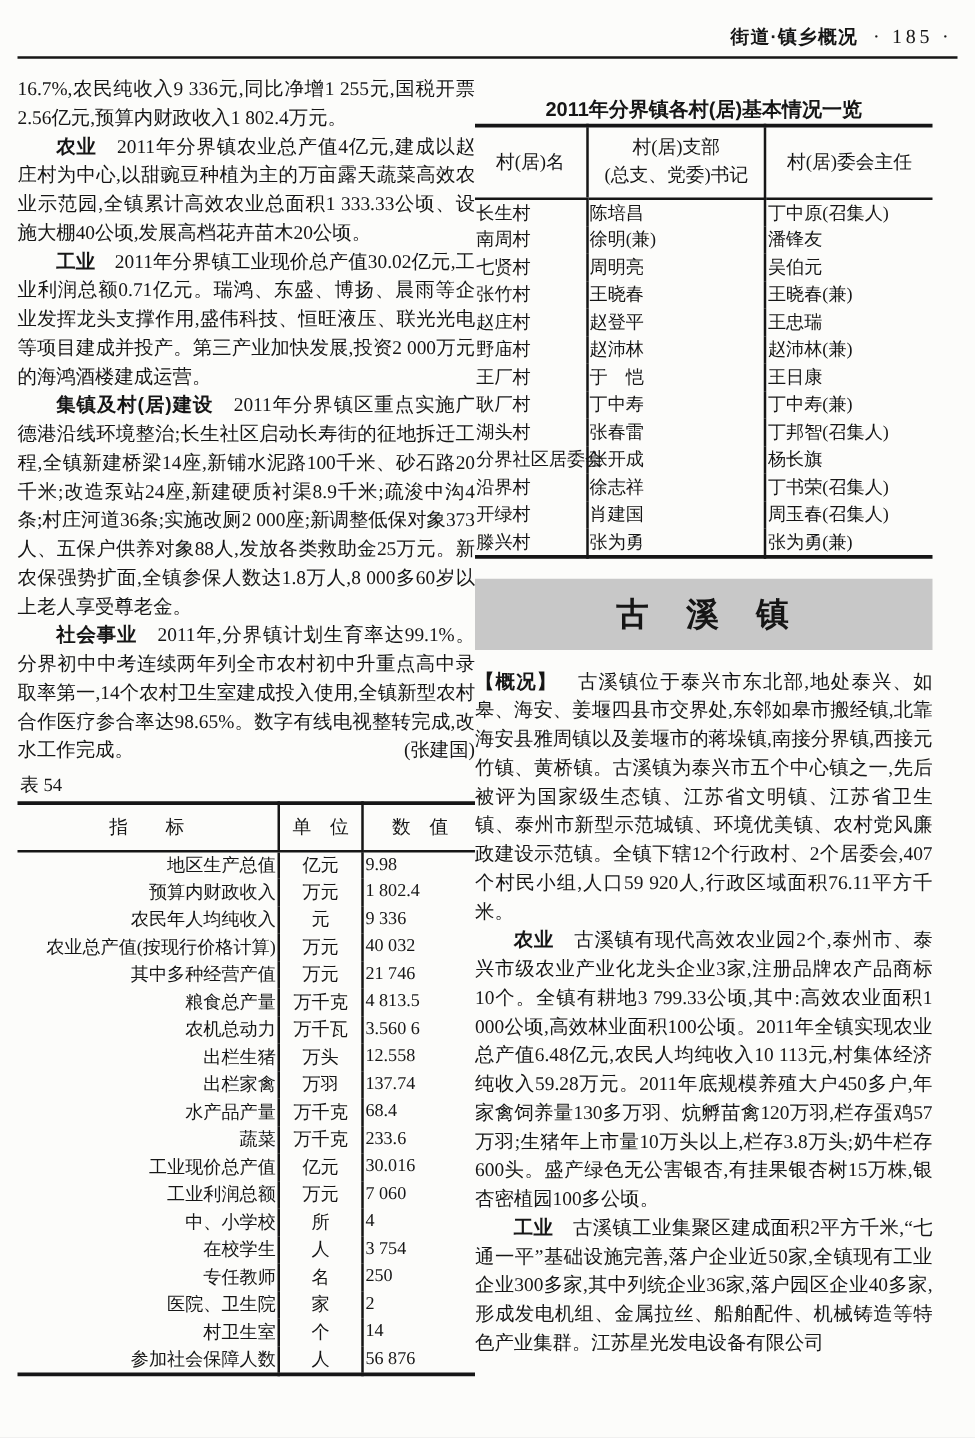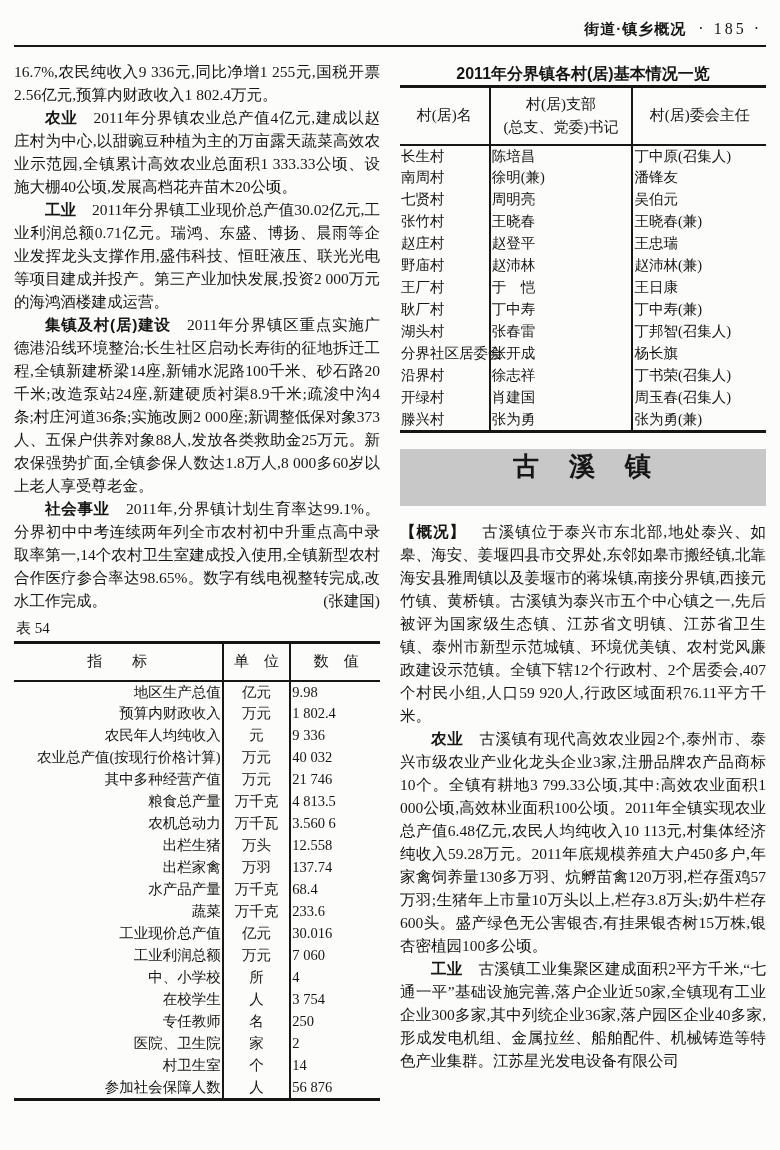--- a/index.html
+++ b/index.html
@@ -14,33 +14,33 @@
     background:var(--paper);color:var(--ink);
     font-family:"Liberation Serif","DejaVu Serif",serif;
     padding:18px 14px 12px 14px;
   }
   
   .pg-header{display:flex;justify-content:flex-end;align-items:baseline;padding:2px 4px 6px 0;}
   .pg-header .sec{font-family:"Liberation Sans","DejaVu Sans",sans-serif;font-weight:bold;font-size:15px;letter-spacing:1px;}
   .pg-header .num{font-size:16px;margin-left:12px;letter-spacing:3px;}
   .head-rule{border-top:2.5px solid var(--ink);margin-bottom:13px;}
 
-  .columns{display:flex;gap:20px;}
+  .columns{display:flex;}
   .col{width:366px;}
 
   
   .paras p.para{margin:0;text-align:justify;font-size:15.5px;line-height:23px;text-indent:2em;}
   .paras p.para:first-of-type{text-indent:0;}
   .lead{font-family:"Liberation Sans","DejaVu Sans",sans-serif;font-weight:bold;}
   .lead:not(:empty)::after{content:"\3000";}
   .sig{float:right;}
 
   
   .tbl-title{text-align:center;font-family:"Liberation Sans","DejaVu Sans",sans-serif;font-weight:bold;font-size:16px;margin-top:10px;}
-  .tbl-title.first{margin-top:4px;}
+  .tbl-title.first{margin-top:18px;}
   .tbl-label{font-size:15px;margin:7px 0 3px 2px;}
 
   
   table.datatable{width:100%;border-collapse:collapse;table-layout:fixed;
     border-top:3px solid var(--ink);border-bottom:3px solid var(--ink);}
   table.datatable th{font-weight:normal;border-bottom:2px solid var(--ink);font-size:15px;}
   table.datatable td{font-size:14.5px;white-space:nowrap;}
   .mid{border-left:2px solid var(--ink);border-right:2px solid var(--ink);}
 
   .t54 th{height:38px;}
@@ -51,21 +51,21 @@
   .t54 .c3{text-align:left;padding-right:16px;}
   .t54 th.c3{text-align:center;padding-right:0;}
 
   .t55 th{height:58px;vertical-align:middle;}
   .t55 th .two-line{line-height:1.5;}
   .t55 td{height:22px;text-align:left;}
   .t55 th{text-align:center;}
 
   
   .banner{margin:16px 0 14px 0;height:57px;background:var(--banner);
-    display:flex;justify-content:center;
+    display:flex;align-items:center;justify-content:center;
     font-family:"Liberation Sans","DejaVu Sans",sans-serif;font-weight:bold;
     font-size:26px;letter-spacing:2px;}
 </style>
 </head>
 <body>
 
 <div class="page">
 
   <div class="pg-header">
     <span class="sec">街道·镇乡概况</span>

